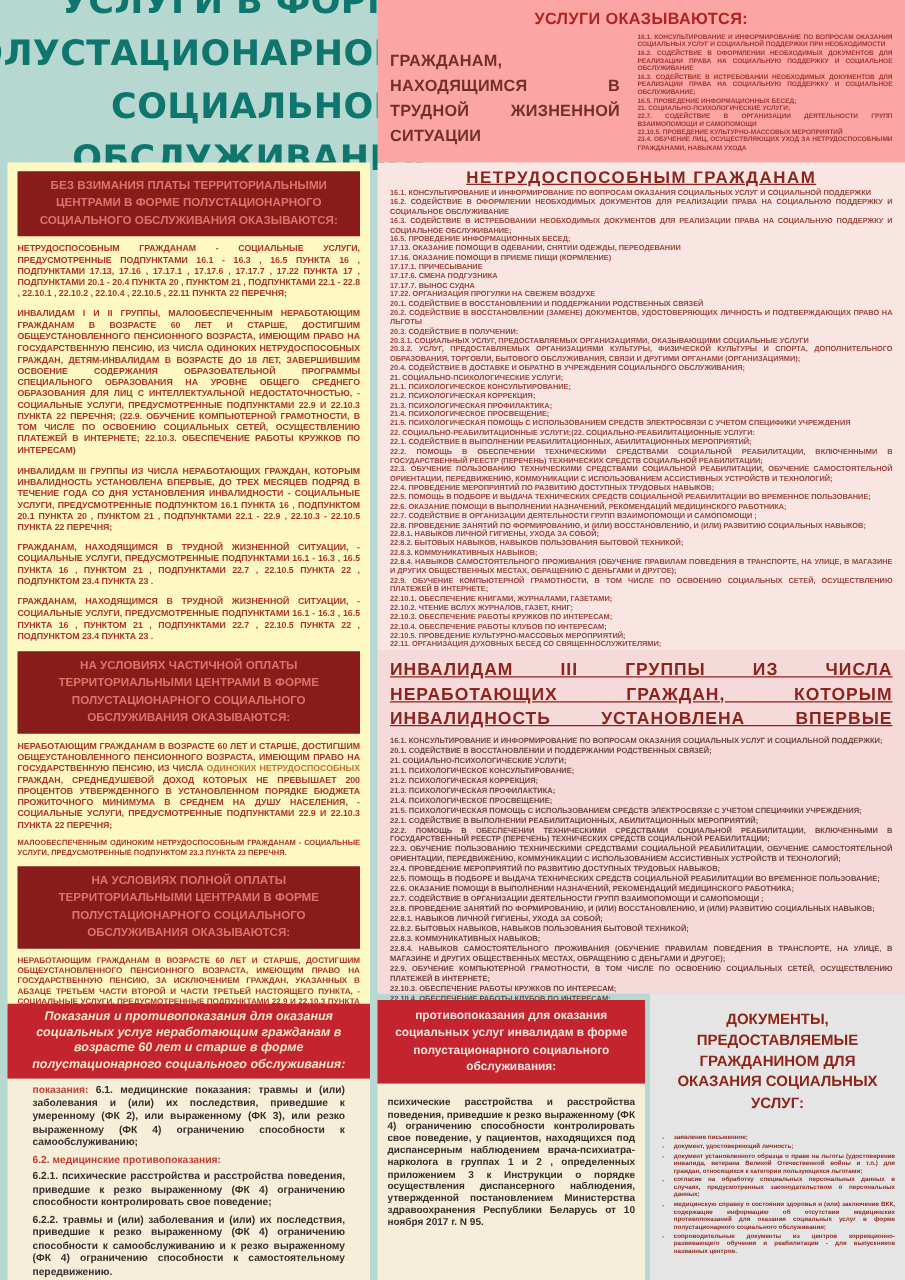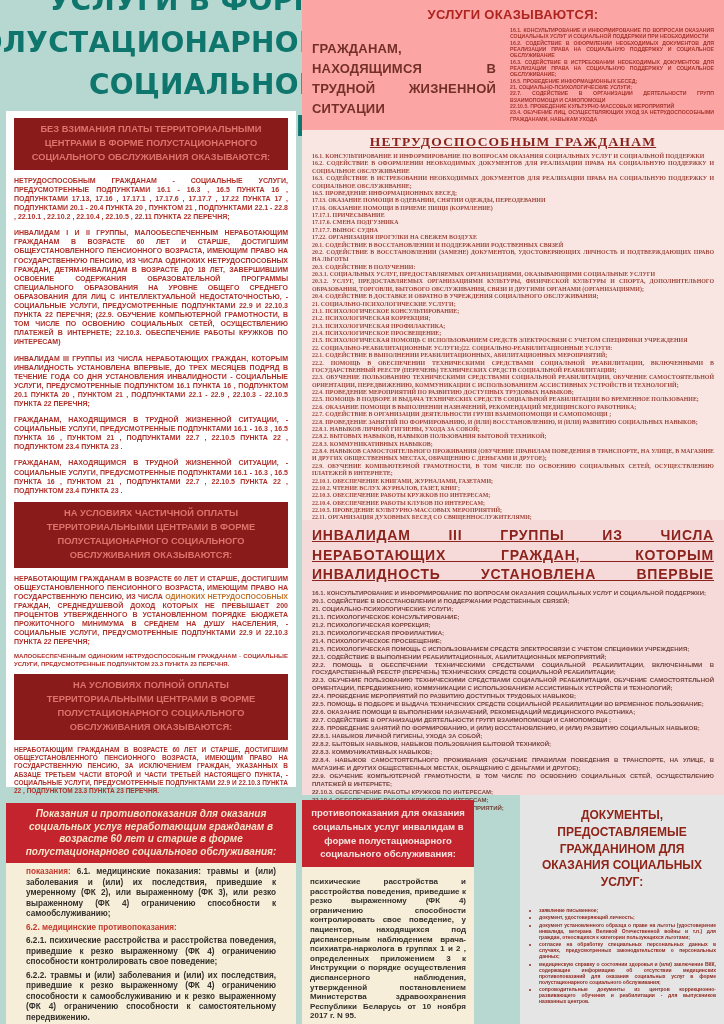--- a/index.html
+++ b/index.html
@@ -16,49 +16,49 @@
   
   .top-right{position:absolute;left:302px;top:0;width:422px;height:130px;background:#fca5a5;padding:7px 10px 4px;}
   .tr-title{color:#ae241f;font-weight:bold;font-size:13px;text-align:center;margin-bottom:5px;letter-spacing:.3px;}
   .tr-body{display:flex;gap:14px;}
   .tr-audience{width:184px;color:#733028;font-weight:bold;font-size:13px;line-height:1.55;
                text-align:justify;padding-top:12px;letter-spacing:.2px;}
   .tr-list{list-style:none;margin:0;padding:0;flex:1;color:#a5362c;font-weight:bold;
            font-size:5.2px;line-height:1.22;text-align:justify;}
 
   
-  .left-col{position:absolute;left:6px;top:111px;width:290px;height:676px;background:#ffffff;padding:4px 6px 0;}
+  .left-col{position:absolute;left:6px;top:130px;width:290px;height:676px;background:#fef9c3;padding:4px 6px 0;}
   .maroon{background:#8a1b1b;color:#dd746c;font-weight:bold;font-size:9.3px;line-height:1.5;
           text-align:center;padding:5px 12px;margin:3px 2px 6px;}
   .left-col p{color:#b0312a;font-weight:bold;font-size:7px;line-height:1.3;text-align:justify;margin:0 2px 7px;}
   .left-col p.small{font-size:6px;line-height:1.3;margin-bottom:5px;}
   .left-col p.fp{font-size:6.5px;line-height:1.28;}
   .hl{color:#c0742f;}
 
   
-  .right-sec1{position:absolute;left:302px;top:130px;width:422px;height:390px;background:#f9e6e2;padding:3px 10px;font-family:Liberation Serif, serif;}
+  .right-sec1{position:absolute;left:302px;top:130px;width:422px;height:390px;background:#f9e6e2;padding:3px 10px;}
   .rs-title{color:#8c241d;font-weight:bold;font-size:13.5px;text-align:center;text-decoration:underline;
             letter-spacing:1.2px;margin:1px 0 3px;}
   .rs-list,.rs2-list{list-style:none;margin:0;padding:0;font-weight:bold;text-align:justify;}
   .rs-list{font-size:5.9px;line-height:1.25;color:#9c453b;}
   .right-sec2{position:absolute;left:302px;top:520px;width:422px;height:275px;background:#f6dada;padding:4px 10px;}
   .rs2-title{color:#8c241d;font-weight:bold;font-size:14px;line-height:1.4;text-align:justify;text-align-last:justify;
              text-decoration:underline;letter-spacing:.8px;margin:2px 0 5px;}
   .rs2-list{font-size:6px;line-height:1.33;color:#74443c;}
 
   
   .crimson{background:#c3242e;color:#f6e7c8;font-weight:bold;text-align:center;}
   .bottom-left{position:absolute;left:6px;top:803px;width:290px;height:221px;display:flex;flex-direction:column;}
   .bl-head{font-size:10px;line-height:1.25;padding:5px 12px;font-style:italic;}
   .bl-body{background:#f7eed9;flex:1;padding:4px 8px;color:#33302c;font-weight:bold;
            font-size:8.2px;line-height:1.28;text-align:justify;}
   .bl-body p{margin:0 12px 3px;}
   .lbl{color:#c43b2e;}
 
-  .bottom-mid{position:absolute;left:302px;top:800px;width:172px;height:224px;display:flex;flex-direction:column;}
+  .bottom-mid{position:absolute;left:302px;top:800px;width:214px;height:224px;display:flex;flex-direction:column;}
   .bm-head{font-size:9.5px;line-height:1.45;padding:6px 8px;color:#f8e4e0;}
   .bm-body{background:#f7eed9;flex:1;padding:10px 8px 20px;color:#33302c;font-weight:bold;
            font-size:8px;line-height:1.2;text-align:justify;}
 
   .bottom-right{position:absolute;left:520px;top:795px;width:204px;height:229px;background:#e5e5e5;padding:8px 8px 4px;}
   .br-head{color:#8f2318;font-weight:bold;font-size:12px;line-height:1.4;text-align:center;margin:4px 2px 16px;}
   .br-list{margin:0;padding-left:11px;color:#8f2a20;font-weight:bold;font-size:5px;line-height:1.2;text-align:justify;}
   .br-list li{margin-bottom:1.5px;}
 </style>
 </head>

